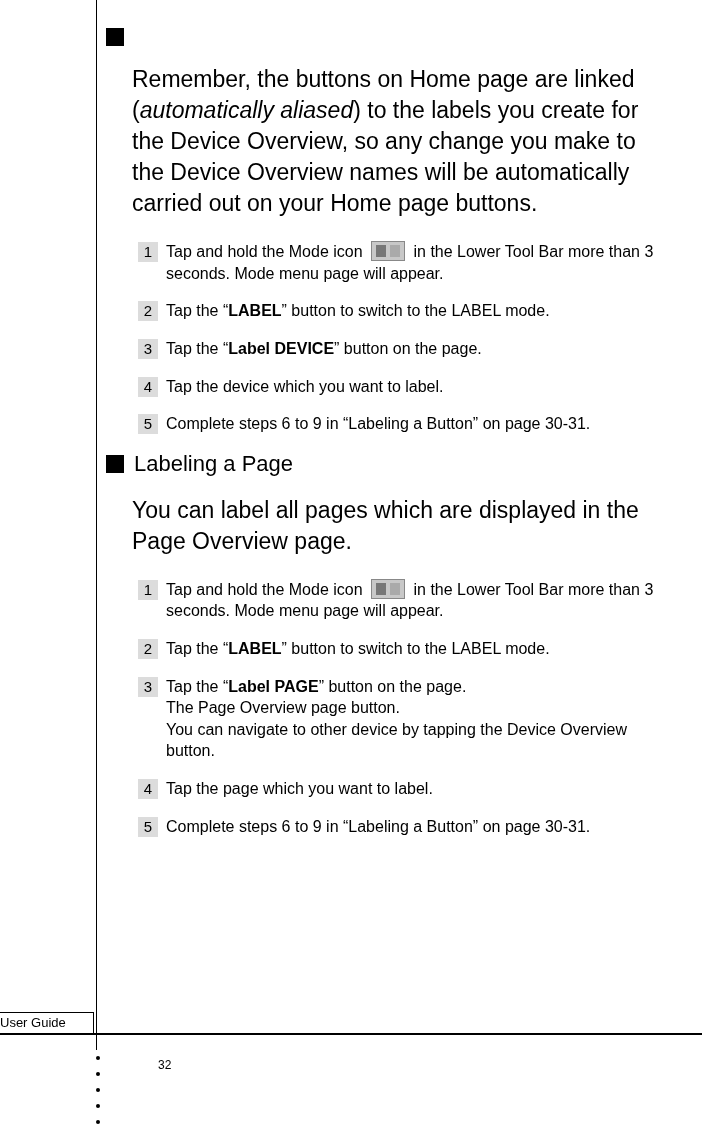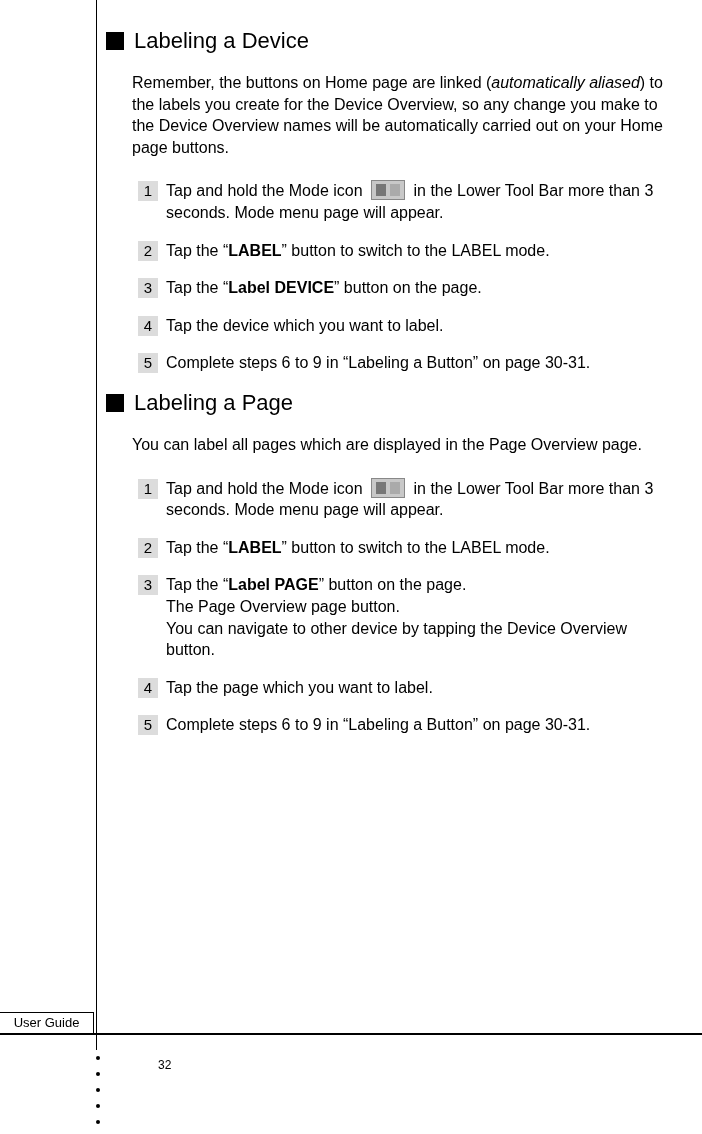--- a/index.html
+++ b/index.html
@@ -3,48 +3,47 @@
   <meta charset="utf-8">
   <style>
     * { box-sizing: border-box; margin: 0; padding: 0; }
     html, body { width: 702px; height: 1134px; background: #fff; font-family: Arial, Helvetica, sans-serif; color: #000; }
     .page { position: relative; width: 702px; height: 1134px; }
     .vline { position: absolute; top: 0; left: 96px; width: 1px; height: 1050px; background: #000; }
     .content { position: absolute; top: 28px; left: 112px; width: 556px; }
     .section-heading { display: flex; align-items: center; margin-bottom: 18px; margin-left: -6px; }
     .sq { width: 18px; height: 18px; background: #000; margin-right: 10px; flex: 0 0 18px; }
     .heading-text { font-size: 22px; font-weight: 400; }
-    .intro { font-size: 16px; line-height: 1.35; margin: 0 0 22px 20px; }
+    .intro { font-size: 23px; line-height: 1.35; margin: 0 0 22px 20px; }
     .intro .ital { font-style: italic; }
     .steps { margin-left: 26px; }
     .step { display: flex; align-items: flex-start; margin-bottom: 16px; }
     .step-num { flex: 0 0 20px; height: 20px; background: #dcdcdc; color: #000; font-size: 15px; line-height: 20px; text-align: center; margin-right: 8px; margin-top: 1px; }
     .step-body { font-size: 16px; line-height: 1.35; flex: 1; }
     .step-body .b { font-weight: bold; }
     .mode-icon { display: inline-block; width: 34px; height: 20px; background: #c8c8c8; border: 1px solid #888; vertical-align: -4px; margin: 0 4px; position: relative; }
     .mode-icon::before { content: ""; position: absolute; left: 4px; top: 3px; width: 10px; height: 12px; background: #777; }
     .mode-icon::after { content: ""; position: absolute; right: 4px; top: 3px; width: 10px; height: 12px; background: #aaa; }
     .section2 { }
-    .user-guide-box { position: absolute; left: 0; bottom: 100px; width: 94px; height: 22px; border: 1px solid #000; border-left: none; font-size: 13px; text-align: center; line-height: 20px; background: #fff; }
+    .user-guide-box { position: absolute; left: 0; bottom: 100px; width: 94px; height: 22px; border: 1px solid #000; border-left: none; font-size: 13px; text-align: left; line-height: 20px; background: #fff; }
     .footer-hr { position: absolute; left: 0; bottom: 99px; width: 702px; height: 2px; background: #000; }
     .pagenum { position: absolute; left: 158px; bottom: 62px; font-size: 12px; }
     .dots { position: absolute; left: 96px; bottom: 10px; width: 4px; }
     .dot { width: 4px; height: 4px; background: #000; border-radius: 50%; margin-top: 12px; }
   </style>
 </head>
 <body>
 
 <div class="page">
   <div class="vline"></div>
 
   <div class="content">
 
     <div class="section-heading">
       <div class="sq"></div>
-      <div class="heading-text">Labeling a Device</div>
     </div>
 
     <p class="intro">
       <span>Remember, the buttons on Home page are linked (</span><span class="ital">automatically aliased</span><span>) to the labels you create for the Device Overview, so any change you make to the Device Overview names will be automatically carried out on your Home page buttons.</span>
     </p>
 
     <div class="steps">
       <div class="step">
         <div class="step-num">1</div>
         <div class="step-body">

